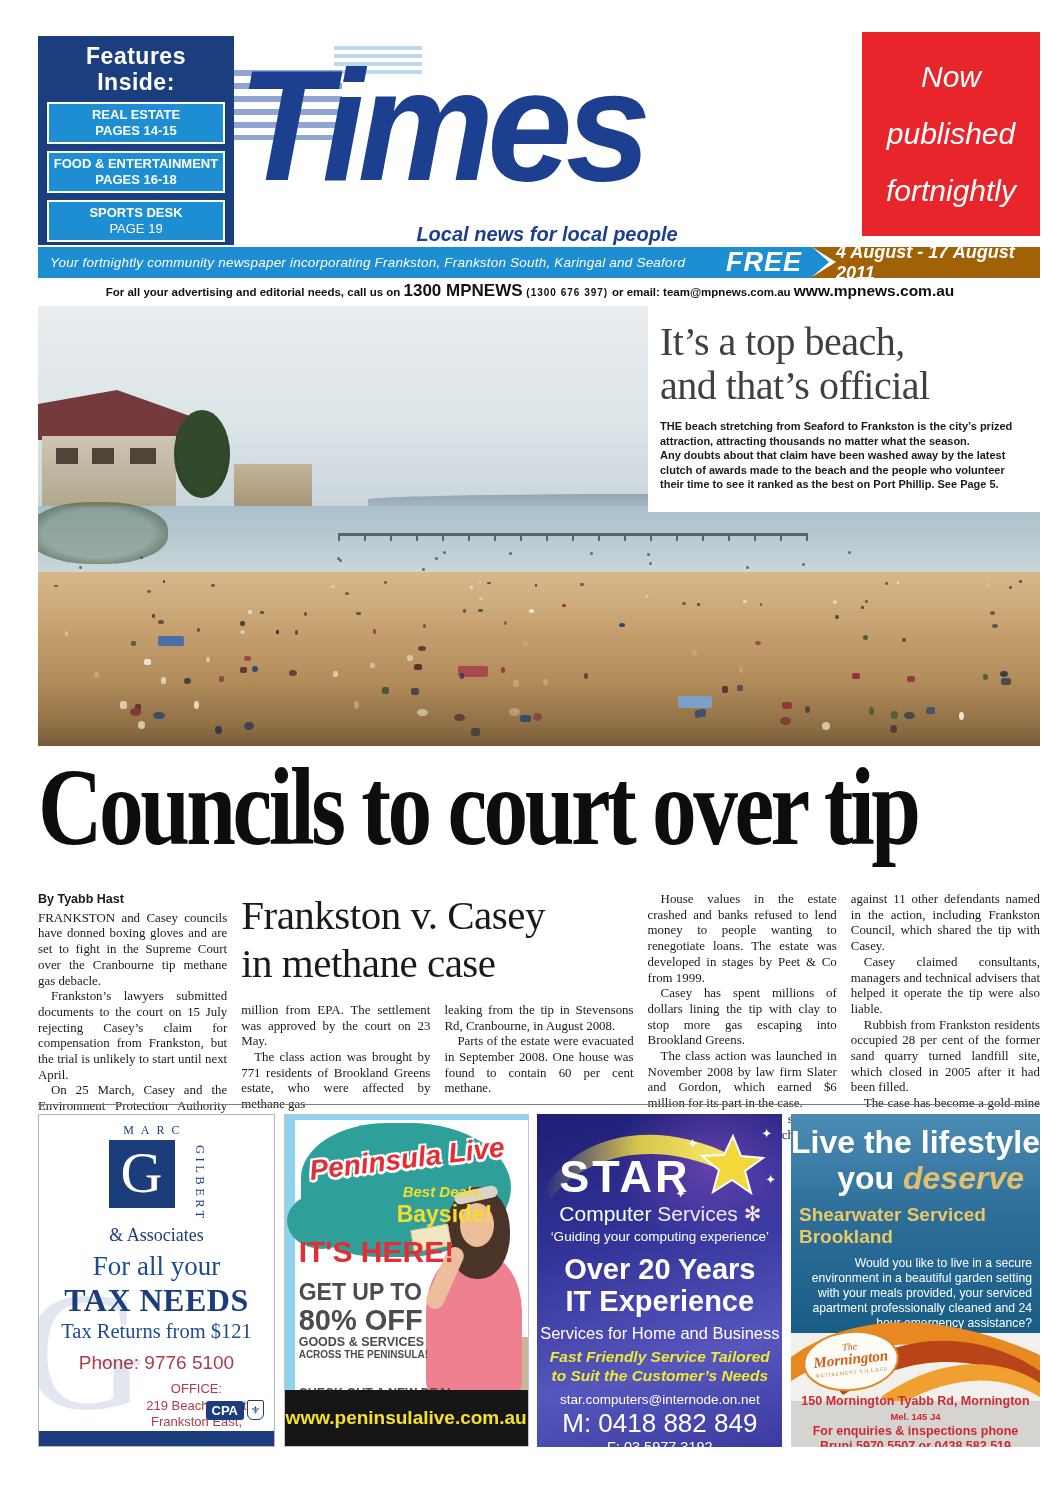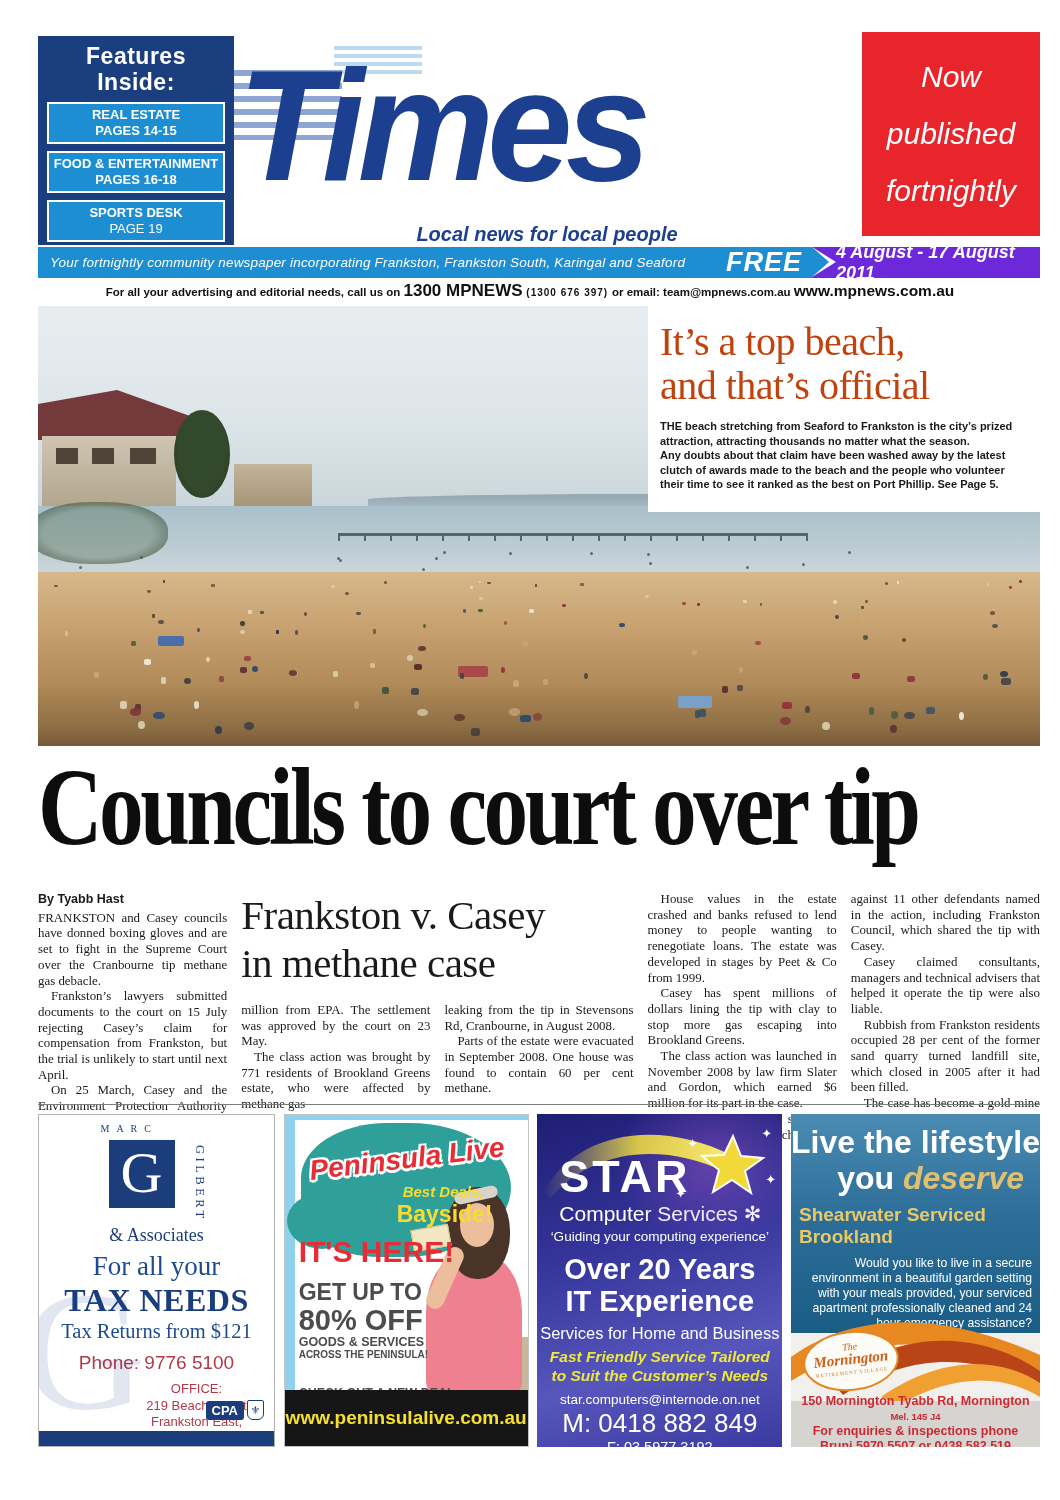--- a/index.html
+++ b/index.html
@@ -34,21 +34,21 @@
                    color:#1c3f8f; font-weight:bold; font-style:italic; font-size:20px; }
 
   
   .fortnightly { position:absolute; left:862px; top:32px; width:178px; height:204px;
                  background:#e7252b; color:#fff; display:flex; flex-direction:column;
                  justify-content:space-around; align-items:center; padding:16px 0;
                  font-style:italic; font-size:30px; font-weight:500; }
 
   
   .banner { position:absolute; left:38px; top:247px; width:1002px; height:31px;
-            background:#6d28d9; display:flex; }
+            background:#a16207; display:flex; }
   .banner-blue { width:774px; background:#1e8ed2; color:#fff; display:flex;
                  align-items:center; padding-left:12px; position:relative; }
   .banner-text { font-style:italic; font-size:13.5px; letter-spacing:.2px; }
   .banner-free { margin-left:auto; font-weight:800; font-style:italic;
                  font-size:27px; padding-right:10px; letter-spacing:1px; }
   .banner-blue::before { content:''; position:absolute; right:-24px; top:0; z-index:1;
       border-top:15.5px solid transparent; border-bottom:15.5px solid transparent;
       border-left:24px solid #ffffff; }
   .banner-blue::after { content:''; position:absolute; right:-17px; top:0; z-index:2;
       border-top:15.5px solid transparent; border-bottom:15.5px solid transparent;
@@ -90,21 +90,21 @@
   .tree1 { position:absolute; left:136px; top:104px; width:56px; height:88px;
            background:radial-gradient(ellipse at 50% 40%, #33492b 0 60%, #24351f 100%); border-radius:50%; }
   .shrub { position:absolute; left:-10px; top:196px; width:140px; height:62px;
            background:radial-gradient(ellipse, #40593358 0 55%, #31452a 100%); border-radius:45%; opacity:.9; }
   .towel { position:absolute; border-radius:2px; }
   .crowd { position:absolute; left:0; top:0; width:100%; height:100%; }
 
   .photo-panel { position:absolute; right:0; top:0; width:392px; height:206px;
                  background:#fff; padding:14px 16px 0 12px; }
   .photo-headline { font-family:"Liberation Serif", serif; font-size:40px; line-height:1.1;
-                    color:#c2410c; letter-spacing:-.5px; }
+                    color:#404040; letter-spacing:-.5px; }
   .photo-standfirst { margin-top:11px; font-size:11px; line-height:14.5px;
                       font-weight:bold; color:#1a1a1a; }
   .photo-standfirst p + p { margin-top:0; }
 
   
   .main-headline { position:absolute; left:38px; top:748px; width:1002px;
       font-family:"Liberation Serif", serif; font-weight:bold; color:#0d0d0d;
       font-size:101px; line-height:1.05; letter-spacing:-4px; white-space:nowrap;
       transform:scale(.885,1.1); transform-origin:left top; }
 
@@ -130,21 +130,21 @@
          display:flex; justify-content:space-between; }
 
   
   .ad-tax { position:relative; width:237px; height:333px; background:#fff;
             border:1px solid #b5b5b5; overflow:hidden; text-align:center;
             font-family:"Liberation Serif", serif; color:#1b3d7c; }
   .tax-watermark { position:absolute; left:-16px; bottom:10px; font-size:170px; line-height:1;
                    color:rgba(27,61,140,.13); font-family:"Liberation Serif", serif; }
   .tax-logo { position:relative; width:124px; height:100px; margin:8px auto 0; }
   .tax-marc { position:absolute; left:6px; top:0; width:86px; letter-spacing:7px;
-              font-size:10px; text-align:left; }
+              font-size:12px; text-align:right; }
   .tax-g-box { position:absolute; left:14px; top:17px; width:66px; height:68px;
                background:#1b3d7c; color:#fff; font-size:58px; line-height:66px; }
   .tax-gilbert { position:absolute; right:12px; top:14px; writing-mode:vertical-rl;
                  font-size:12.5px; letter-spacing:3.5px; height:92px; }
   .tax-assoc { font-size:18px; margin-top:2px; }
   .tax-line1 { font-size:27px; margin-top:5px; color:#1e4b8f; }
   .tax-line2 { font-size:32px; font-weight:bold; letter-spacing:.5px; }
   .tax-line3 { font-size:20.5px; margin-top:1px; color:#1e4b8f; }
   .tax-phone { font-family:"Liberation Sans", sans-serif; font-size:19px;
                color:#b23a48; margin-top:9px; }

